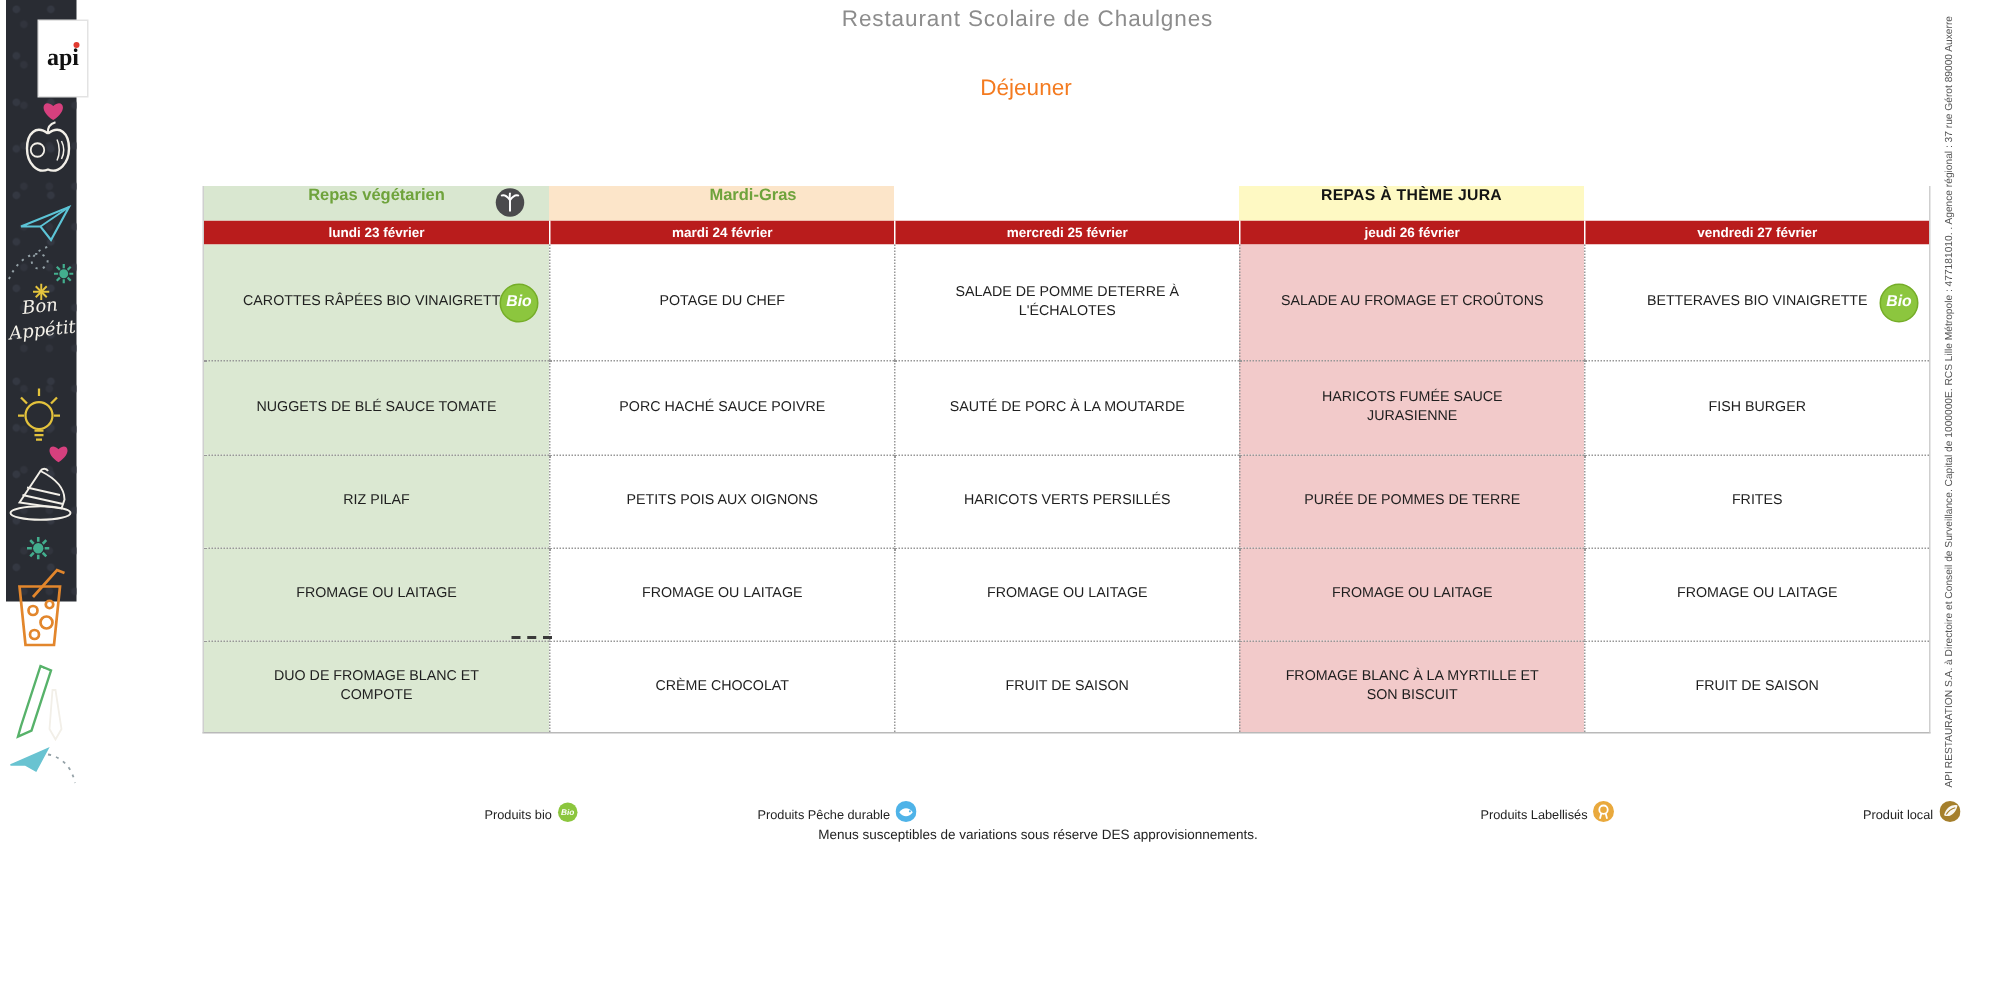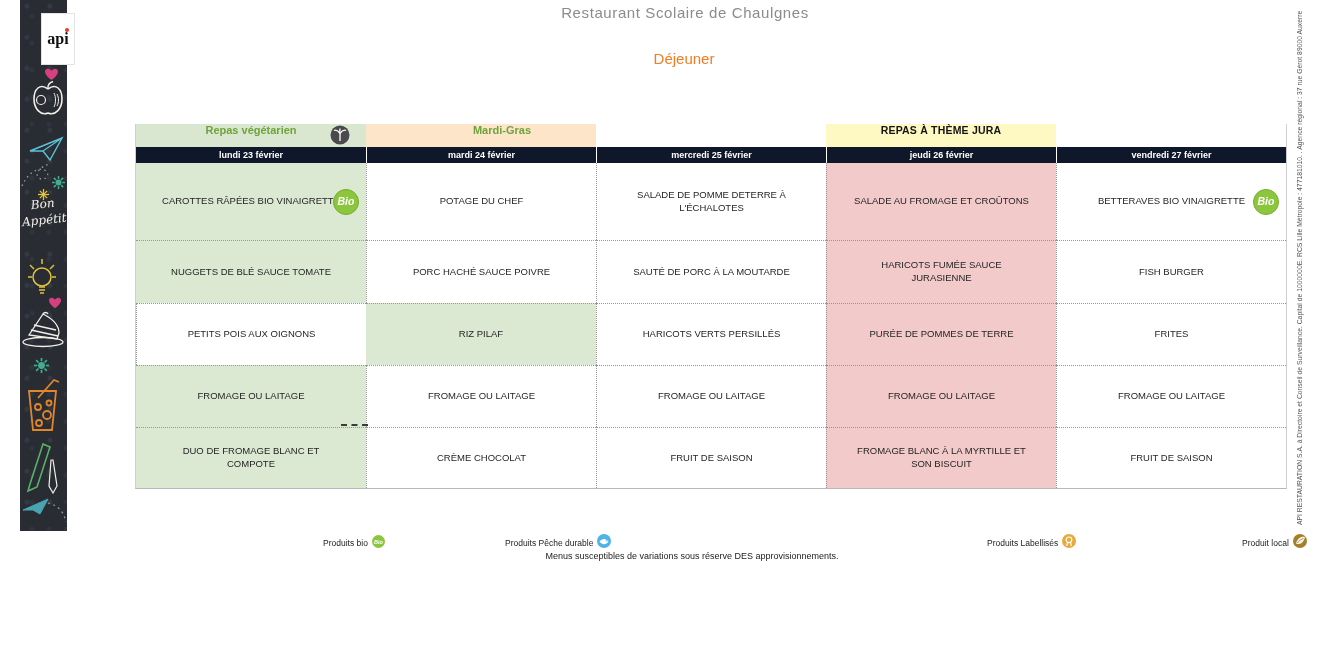--- a/index.html
+++ b/index.html
@@ -1,21 +1,21 @@
 <!DOCTYPE html>
 <html><head>
 <meta charset="utf-8">
 <style>
   * { margin:0; padding:0; box-sizing:border-box; }
   html,body { background:#fff; }
   body { font-family:"Liberation Sans", sans-serif; }
   #page { position:relative; width:1328px; height:661px; background:#fff; overflow:hidden; }
 
   
-  .sidebar { position:absolute; left:20px; top:0; width:47px; height:531px;
+  .sidebar { position:absolute; left:4px; top:0; width:47px; height:401px;
              background:#292c33;
              background-image:radial-gradient(circle at 30% 20%, #343842 0 2px, transparent 3px),
                               radial-gradient(circle at 70% 60%, #31343d 0 2px, transparent 3px);
              background-size:23px 31px, 17px 27px; }
   .api-logo { position:absolute; left:22px; top:14px; width:32px; height:50px; background:#fff;
               display:flex; align-items:center; justify-content:center;
               font-family:"Liberation Serif", serif; font-weight:bold; font-size:16px; color:#111;
               box-shadow:0 0 0 1px #e3e3e3; }
   .api-dot { position:absolute; right:5px; top:14px; width:4px; height:4px; background:#e03a2f; border-radius:50%; }
   .doodle { position:absolute; }
@@ -35,21 +35,21 @@
                 grid-template-rows:23px 16px 77px 63px 62px 62px 61px;
                 border-left:1px solid #cfcfcf; border-right:1px solid #cfcfcf; border-bottom:1px solid #b9b9b9; }
   .theme { display:flex; align-items:flex-start; justify-content:center; position:relative;
            font-weight:bold; font-size:11px; }
   .theme-0 { background:#d9e7d0; color:#6fa33c; }
   .theme-1 { background:#fce5c9; color:#6fa33c;padding-left:42px; }
   .theme-2, .theme-4 { background:#fff; }
   .theme-3 { background:#fef9c3; color:#141414; font-size:10.5px; letter-spacing:.2px; }
   .veg-badge { position:absolute; right:16px; top:1px; width:20px; height:20px; }
 
-  .day { background:#0f172a; color:#fff; font-weight:bold; font-size:9px;
+  .day { background:#b91c1c; color:#fff; font-weight:bold; font-size:9px;
          display:flex; align-items:center; justify-content:center; }
   .day + .day { border-left:1px solid #fff; }
 
   .mcell { position:relative; background:#fff; display:flex; align-items:center; justify-content:center;
            text-align:center; font-size:9.5px; color:#1f1f1f; line-height:1.35; padding:4px 24px; }
   .mcell.colbg-green { background:#dbe8d2; }
   .mcell.colbg-pink  { background:#f2caca; }
   .mcell.bl { border-left:1px dotted #979797; }
   .mcell.bt { border-top:1px dotted #979797; }
 
@@ -254,25 +254,25 @@
     <div class="mcell bt bl">
         <span>SAUTÉ DE PORC À LA MOUTARDE</span>
       </div>
     <div class="mcell bt bl colbg-pink">
         <span>HARICOTS FUMÉE SAUCE JURASIENNE</span>
       </div>
     <div class="mcell bt bl">
         <span>FISH BURGER</span>
       </div>
 
-    <div class="mcell bt bl">
-        <span>PETITS POIS AUX OIGNONS</span>
-      </div>
     <div class="mcell bt colbg-green">
         <span>RIZ PILAF</span>
+      </div>
+    <div class="mcell bt bl">
+        <span>PETITS POIS AUX OIGNONS</span>
       </div>
     <div class="mcell bt bl">
         <span>HARICOTS VERTS PERSILLÉS</span>
       </div>
     <div class="mcell bt bl colbg-pink">
         <span>PURÉE DE POMMES DE TERRE</span>
       </div>
     <div class="mcell bt bl">
         <span>FRITES</span>
       </div>

